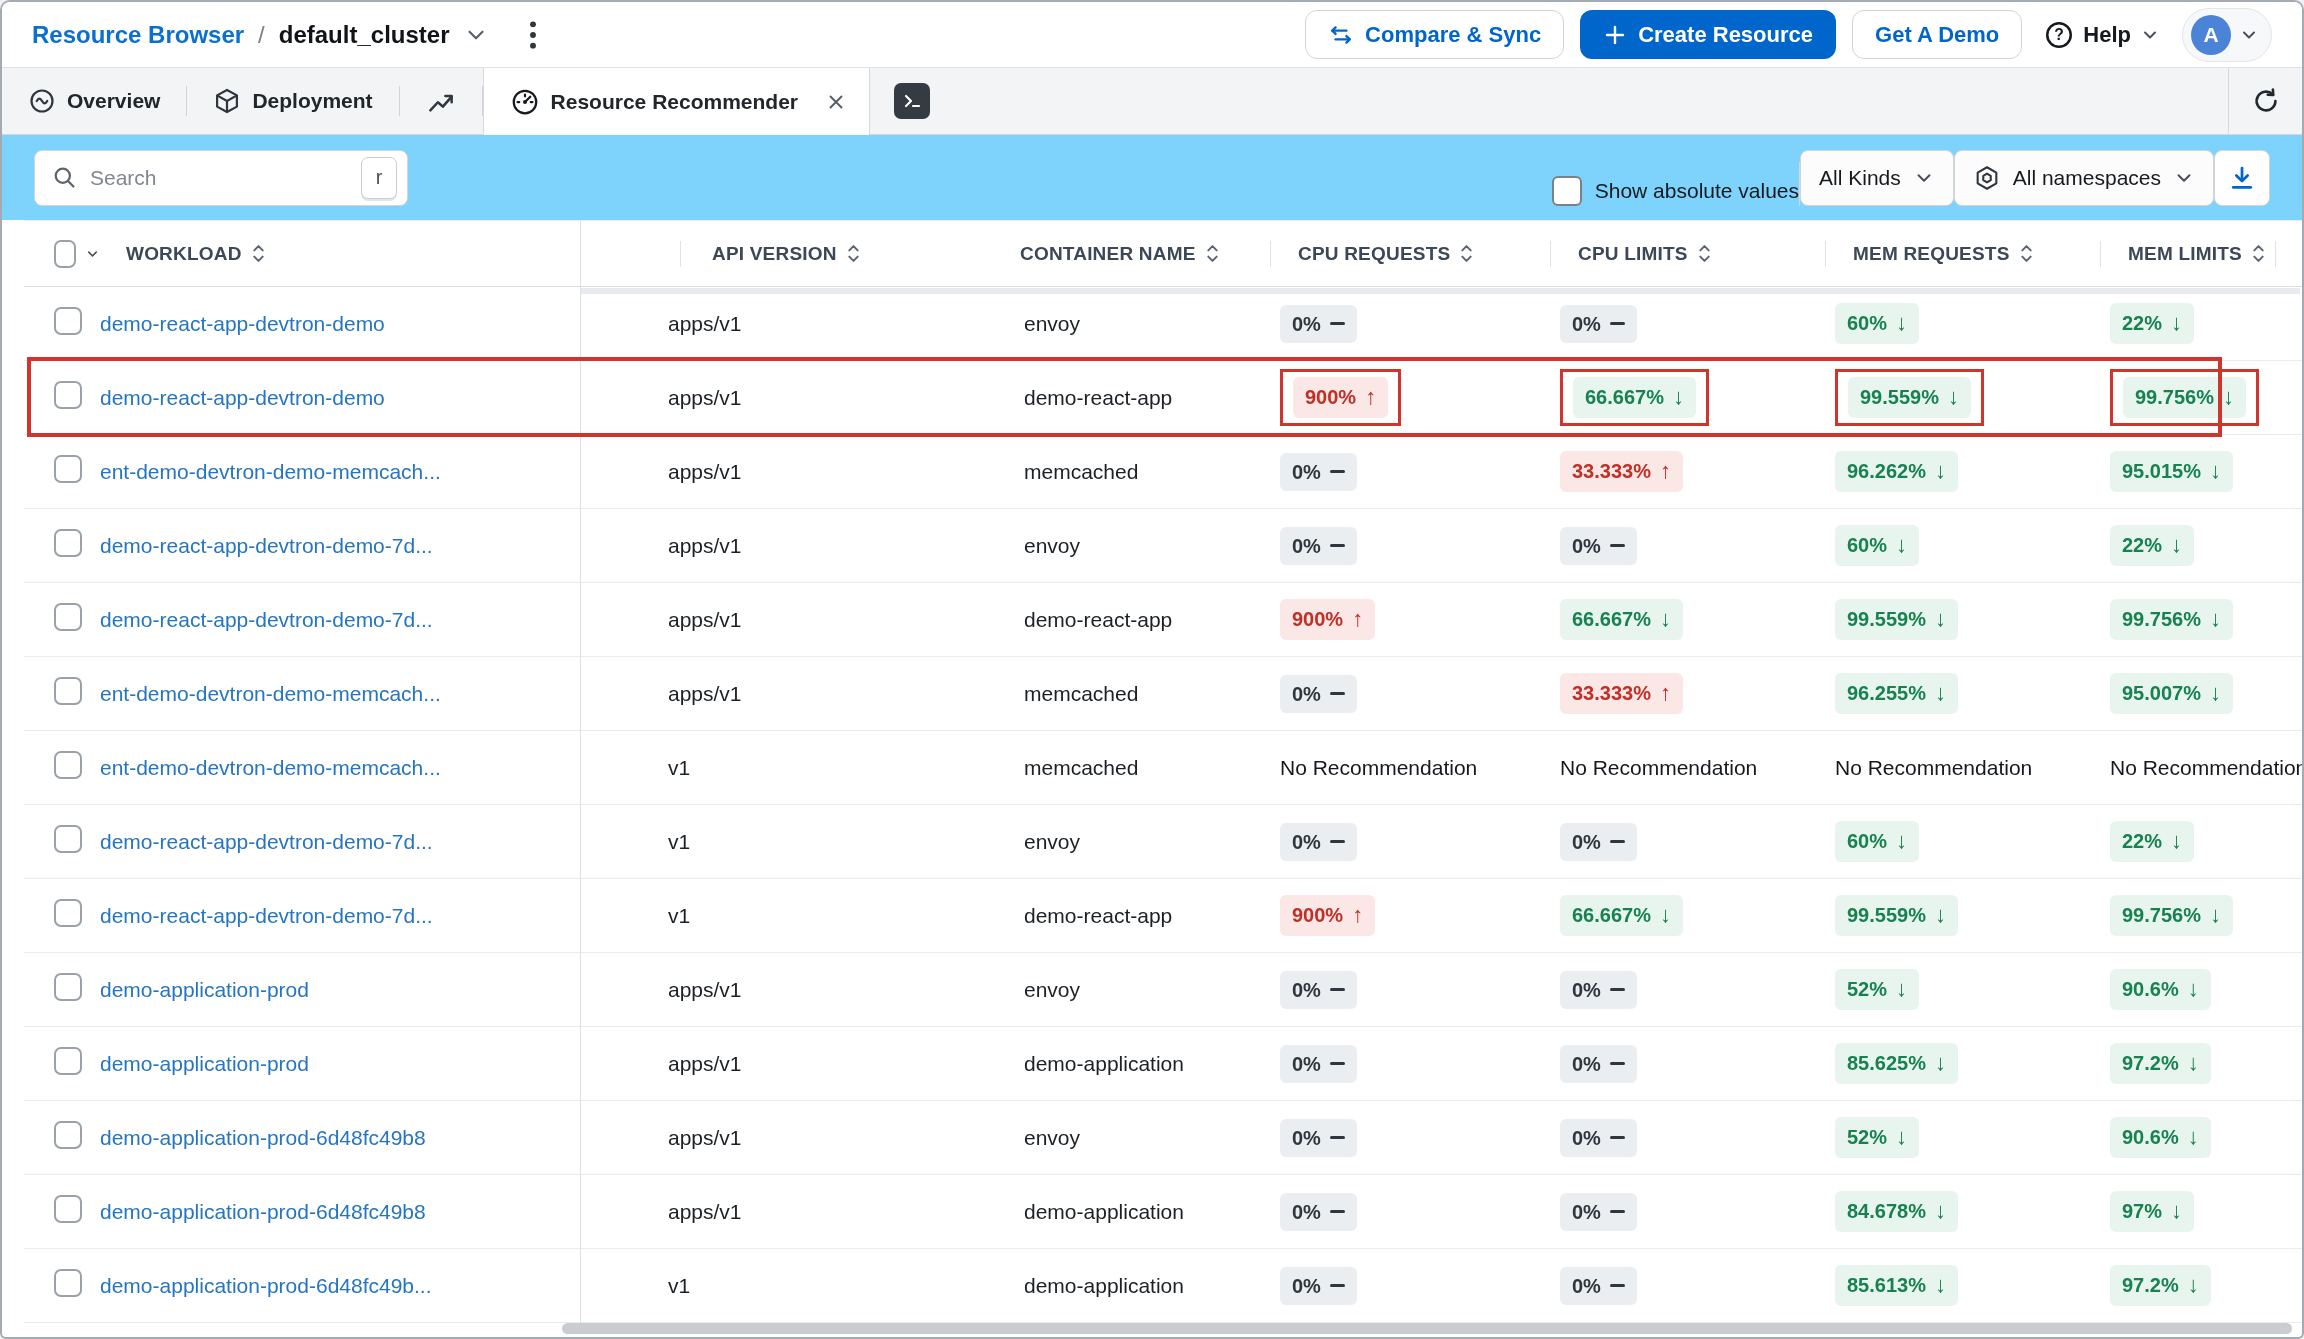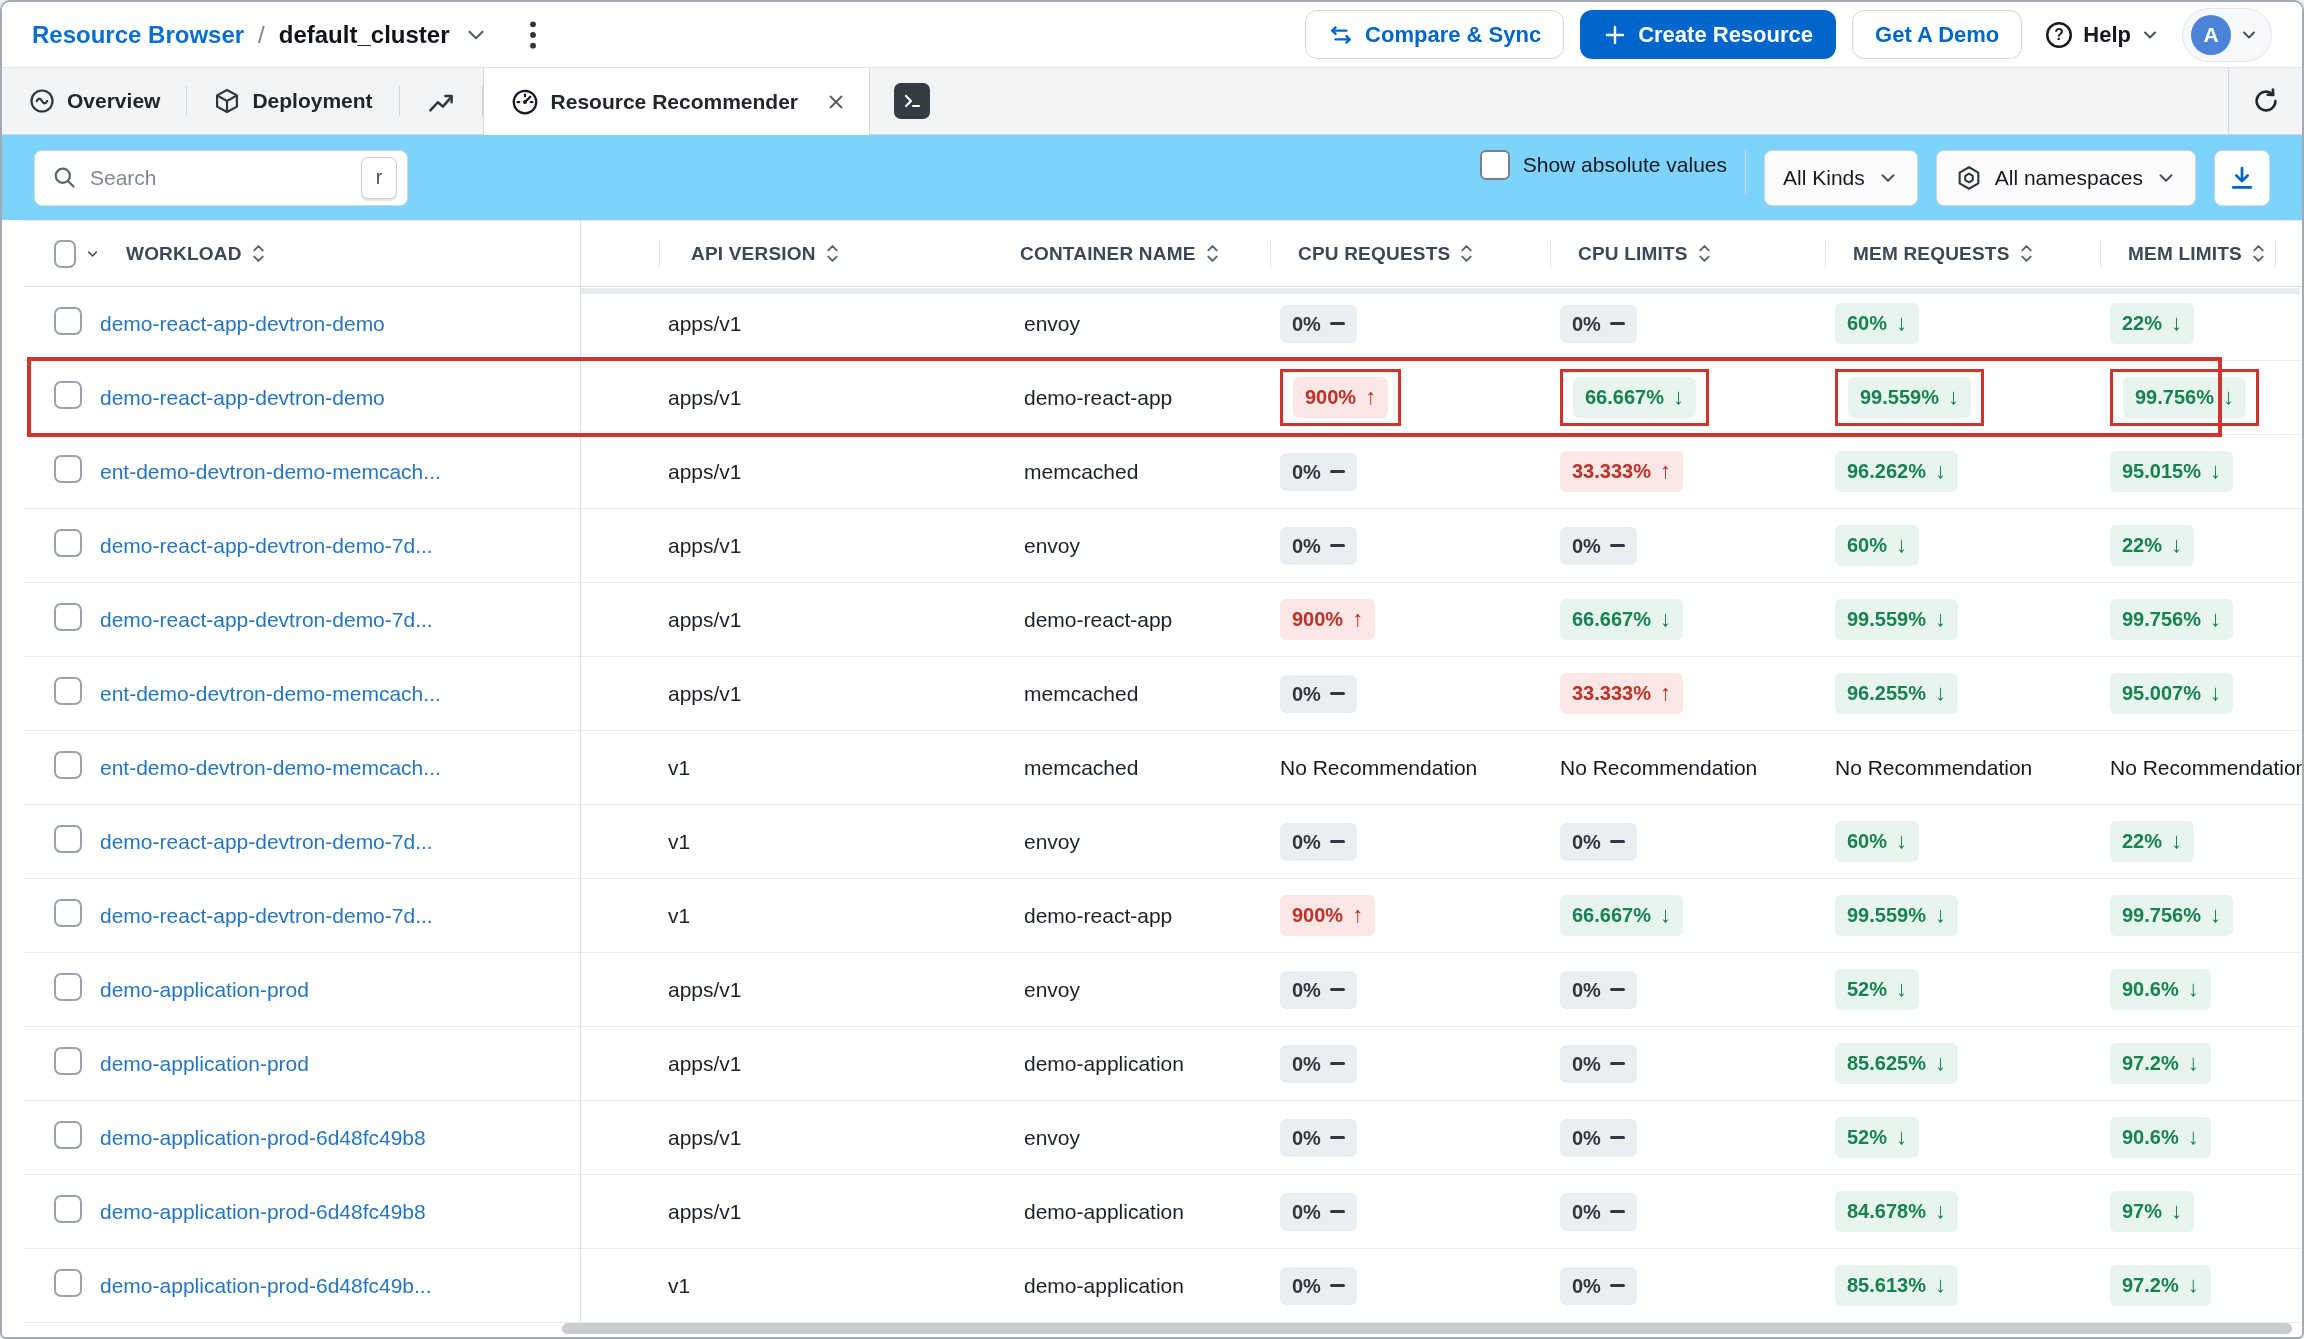--- a/index.html
+++ b/index.html
@@ -78,21 +78,21 @@
   }
   .searchbox input{
     flex:1; border:none; outline:none; font-size:21px; font-family:inherit; color:#1c2126; min-width:0;
   }
   .searchbox input::placeholder{ color:#81878f; }
   .key-badge{
     min-width:36px; height:42px; border:1px solid #c8cdd2; border-radius:7px;
     display:flex; align-items:center; justify-content:center; font-size:20px; color:#4a5058;
     background:#fff; box-shadow:0 2px 0 #e3e6e9;
   }
-  .filter-right{ display:flex; align-items:flex-start; gap:18px; }
+  .filter-right{ display:flex; align-items:flex-end; }
   .chk-row{ display:flex; align-items:center; gap:13px; cursor:pointer; }
   .chk{ width:30px; height:30px; border:2px solid #7a8088; border-radius:6px; background:#fff; }
   .chk-label{ font-size:21px; color:#16191d; }
   .v-divider{ width:1px; height:44px; background:#d5d9dd; }
   .dropdown{
     height:56px; display:flex; align-items:center; gap:12px; padding:0 18px;
     border:1px solid #d0d5da; border-radius:8px; background:#fcfcfd;
     font-size:21px; font-weight:500; color:#16191d; cursor:pointer;
   }
   .sq-btn{
@@ -107,21 +107,21 @@
     grid-template-columns:76px 480px 440px 250px 280px 275px 275px 1fr;
     align-items:center;
   }
   .thead{
     height:67px; border-top:1px solid #e9ebee; border-bottom:1px solid #d9dde1;
     background:#fff; position:relative; z-index:2;
   }
   .th{ display:flex; align-items:center; gap:9px; font-size:19px; font-weight:700; color:#3c4857; letter-spacing:.2px; white-space:nowrap; }
   .th-check{ padding-left:30px; display:flex; align-items:center; gap:9px; overflow:visible; }
   .th-workload{ padding-left:26px; }
-  .th-api{ padding-left:79px; }
+  .th-api{ padding-left:100px; }
   .thsep{ width:1px; height:26px; background:#dfe3e7; flex:none; }
   .thsep.lead{ margin-right:18px; }
   .th-api .thsep.lead{ margin-right:22px; }
   .thsep.tail{ margin-left:auto; margin-right:26px; }
   .sort-ic{ flex:none; }
 
   .vline{ position:absolute; left:556px; top:0; bottom:0; width:1px; background:#dde1e5; z-index:3; pointer-events:none; }
   .hstrip{ position:absolute; top:68px; left:557px; right:2px; height:6px; background:#e7eaee; z-index:2; }
 
   .row{ height:74px; border-bottom:1px solid #e9ebee; background:#fff; position:relative; }

